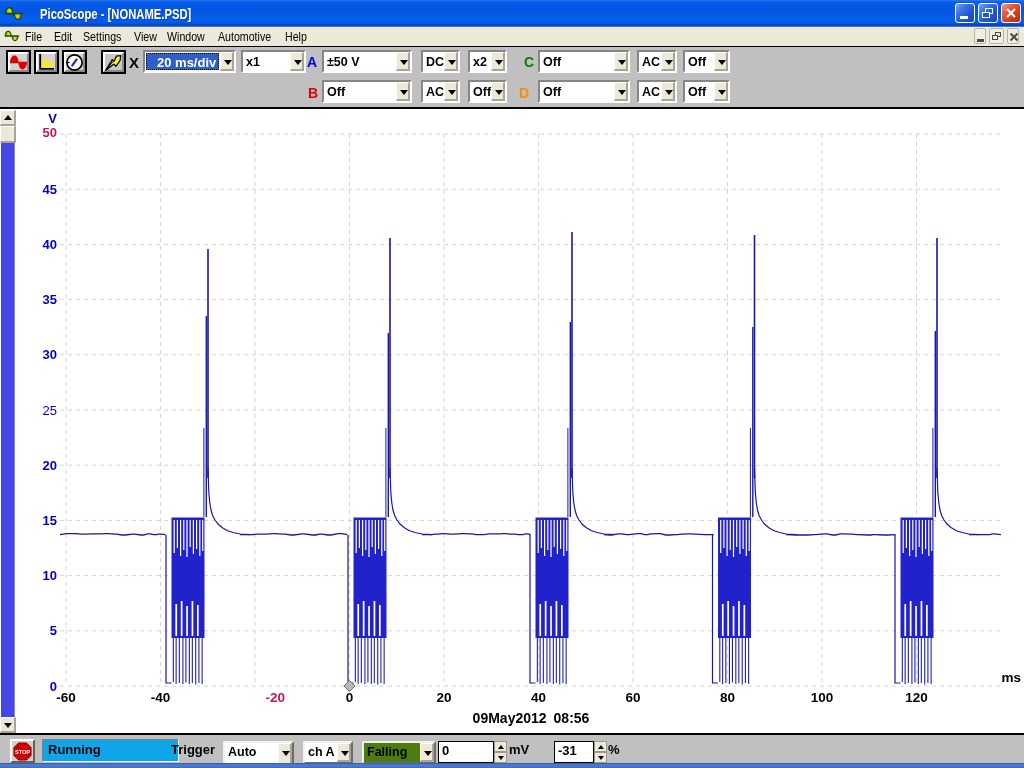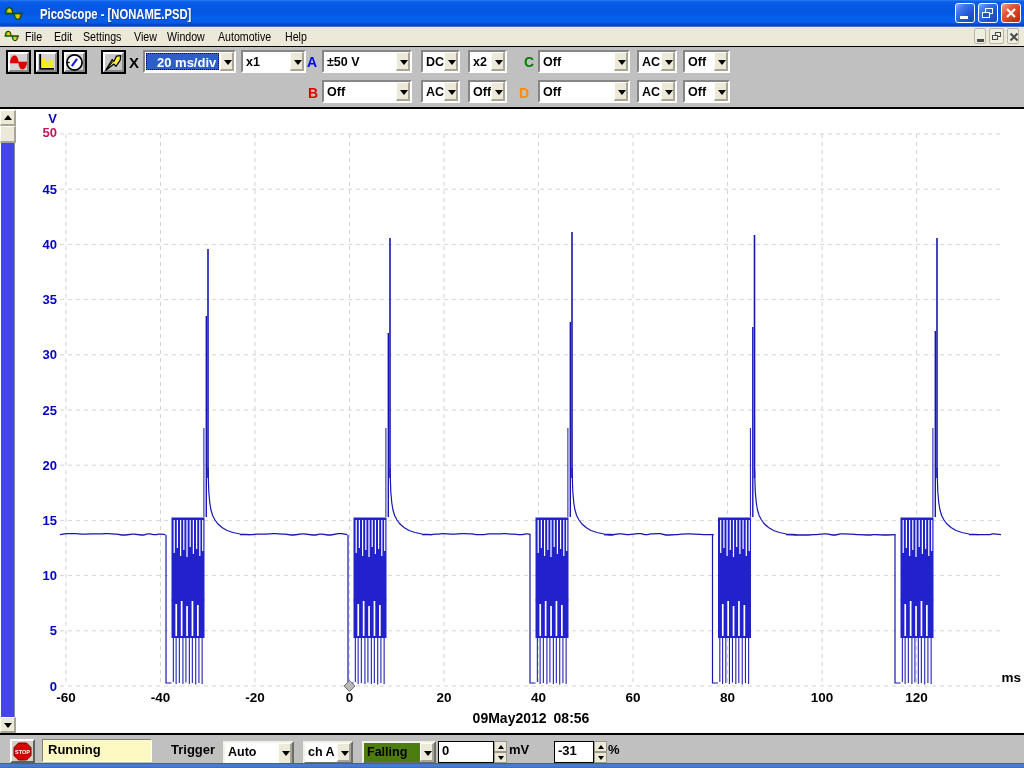--- a/index.html
+++ b/index.html
@@ -292,46 +292,46 @@
 <div class="abs" style="left:1px;top:143px;width:13.5px;height:574px;background:#4646e8;border-right:1.5px solid #8888a8"></div>
 <div class="abs" style="left:0;top:717px;width:16px;height:16px;background:#ece9d8;border-top:1.5px solid #fffef7;border-left:1.5px solid #fffef7;border-bottom:2px solid #a9a494;border-right:2px solid #a9a494">
       <div class="abs" style="left:3px;top:5px;width:0;height:0;border-left:4px solid transparent;border-right:4px solid transparent;border-top:5px solid #000"></div>
     </div>
 <div style="position:absolute;right:967px;top:112px;color:#0000c8;font-weight:bold;font-size:13px;line-height:14px;white-space:nowrap">V</div>
 <div style="position:absolute;right:967px;top:126px;color:#be185d;font-weight:bold;font-size:13px;line-height:14px;white-space:nowrap">50</div>
 <div style="position:absolute;right:967px;top:183px;color:#0000c8;font-weight:bold;font-size:13px;line-height:14px;white-space:nowrap">45</div>
 <div style="position:absolute;right:967px;top:238px;color:#0000c8;font-weight:bold;font-size:13px;line-height:14px;white-space:nowrap">40</div>
 <div style="position:absolute;right:967px;top:293px;color:#0000c8;font-weight:bold;font-size:13px;line-height:14px;white-space:nowrap">35</div>
 <div style="position:absolute;right:967px;top:348px;color:#0000c8;font-weight:bold;font-size:13px;line-height:14px;white-space:nowrap">30</div>
-<div style="position:absolute;right:967px;top:404px;color:#0000c8;font-weight:bold;font-size:13px;line-height:14px;white-space:nowrap">25</div>
+<div style="position:absolute;right:967px;top:404px;color:#0000c8;font-weight:normal;font-size:13px;line-height:14px;white-space:nowrap">25</div>
 <div style="position:absolute;right:967px;top:459px;color:#0000c8;font-weight:bold;font-size:13px;line-height:14px;white-space:nowrap">20</div>
 <div style="position:absolute;right:967px;top:514px;color:#0000c8;font-weight:bold;font-size:13px;line-height:14px;white-space:nowrap">15</div>
 <div style="position:absolute;right:967px;top:569px;color:#0000c8;font-weight:bold;font-size:13px;line-height:14px;white-space:nowrap">10</div>
 <div style="position:absolute;right:967px;top:624px;color:#0000c8;font-weight:bold;font-size:13px;line-height:14px;white-space:nowrap">5</div>
 <div style="position:absolute;right:967px;top:680px;color:#0000c8;font-weight:bold;font-size:13px;line-height:14px;white-space:nowrap">0</div>
 <div style="position:absolute;left:36.0px;top:691px;width:60px;text-align:center;color:#000;font-weight:bold;font-size:13.5px;line-height:14.5px;white-space:nowrap">-60</div>
 <div style="position:absolute;left:130.5px;top:691px;width:60px;text-align:center;color:#000;font-weight:bold;font-size:13.5px;line-height:14.5px;white-space:nowrap">-40</div>
-<div style="position:absolute;left:225.0px;top:691px;width:60px;text-align:center;color:#000000;font-weight:bold;font-size:13.5px;line-height:14.5px;white-space:nowrap">-20</div>
+<div style="position:absolute;left:225.0px;top:691px;width:60px;text-align:right;color:#be185d;font-weight:bold;font-size:13.5px;line-height:14.5px;white-space:nowrap">-20</div>
 <div style="position:absolute;left:319.5px;top:691px;width:60px;text-align:center;color:#000;font-weight:bold;font-size:13.5px;line-height:14.5px;white-space:nowrap">0</div>
 <div style="position:absolute;left:414.0px;top:691px;width:60px;text-align:center;color:#000;font-weight:bold;font-size:13.5px;line-height:14.5px;white-space:nowrap">20</div>
 <div style="position:absolute;left:508.5px;top:691px;width:60px;text-align:center;color:#000;font-weight:bold;font-size:13.5px;line-height:14.5px;white-space:nowrap">40</div>
 <div style="position:absolute;left:603.0px;top:691px;width:60px;text-align:center;color:#000;font-weight:bold;font-size:13.5px;line-height:14.5px;white-space:nowrap">60</div>
 <div style="position:absolute;left:697.5px;top:691px;width:60px;text-align:center;color:#000;font-weight:bold;font-size:13.5px;line-height:14.5px;white-space:nowrap">80</div>
 <div style="position:absolute;left:792.0px;top:691px;width:60px;text-align:center;color:#000;font-weight:bold;font-size:13.5px;line-height:14.5px;white-space:nowrap">100</div>
 <div style="position:absolute;left:886.5px;top:691px;width:60px;text-align:center;color:#000;font-weight:bold;font-size:13.5px;line-height:14.5px;white-space:nowrap">120</div>
 <div style="position:absolute;right:3px;top:671px;color:#000;font-weight:bold;font-size:13.5px;line-height:14.5px;white-space:nowrap">ms</div>
 <div style="position:absolute;left:451.0px;top:711px;width:160px;text-align:center;color:#000;font-weight:bold;font-size:14px;line-height:15px;white-space:nowrap">09May2012 08:56</div>
 <div class="abs" style="left:0;top:733px;width:1024px;height:29.5px;background:#c0c0c0;border-top:2px solid #000">
 <div class="abs" style="left:10px;top:4px;width:25px;height:24px;background:#d4d0c8;border-top:2px solid #fff;border-left:2px solid #fff;border-bottom:2px solid #606060;border-right:2px solid #606060">
         <svg width="19" height="19" viewBox="0 0 19 19" class="abs" style="left:1px;top:0.5px">
           <path d="M5.5 1 L13.5 1 L18 5.5 L18 13.5 L13.5 18 L5.5 18 L1 13.5 L1 5.5 Z" fill="#d40000" stroke="#7a0000" stroke-width="1"></path>
           <text x="9.5" y="12" font-size="5.5" font-weight="bold" fill="#fff" text-anchor="middle" font-family="Liberation Sans">STOP</text>
         </svg>
       </div>
-<div class="abs" style="left:42px;top:4px;width:110px;height:23px;background:#fef9c3;border-top:1.5px solid #808080;border-left:1.5px solid #808080;border-bottom:1.5px solid #fff;border-right:1.5px solid #fff">
+<div class="abs" style="left:42px;top:4px;width:137px;height:23px;background:#0ea5e9;border-top:1.5px solid #808080;border-left:1.5px solid #808080;border-bottom:1.5px solid #fff;border-right:1.5px solid #fff">
         <div style="position:absolute;left:5px;top:3px;color:#000;font-weight:bold;font-size:13px;line-height:14px;white-space:nowrap;">Running</div>
       </div>
 <div style="position:absolute;left:171px;top:8px;color:#000;font-weight:bold;font-size:13px;line-height:14px;white-space:nowrap;">Trigger</div>
 <div style="position:absolute;left:223px;top:6px;width:71px;height:40px;background:#fff;border-top:2px solid #f4f2e8;border-left:2px solid #f4f2e8;border-bottom:2px solid #6c6c6c;border-right:2px solid #6c6c6c;box-sizing:border-box">
         <div style="position:absolute;left:3px;top:1px;color:#000;font-weight:bold;font-size:12.5px;line-height:17px;white-space:nowrap">Auto</div>
         <div style="position:absolute;right:0;top:0;bottom:0;width:14px;background:#ece9d8;border-top:1px solid #fffef7;border-left:1px solid #fffef7;border-bottom:2px solid #a9a494;border-right:2px solid #a9a494;box-sizing:border-box">
           <div style="position:absolute;left:2.5px;top:7px;width:0;height:0;border-left:4px solid transparent;border-right:4px solid transparent;border-top:5px solid #000"></div>
         </div>
       </div>
 <div style="position:absolute;left:303px;top:6px;width:50px;height:23px;background:#fff;border-top:2px solid #f4f2e8;border-left:2px solid #f4f2e8;border-bottom:2px solid #6c6c6c;border-right:2px solid #6c6c6c;box-sizing:border-box">

